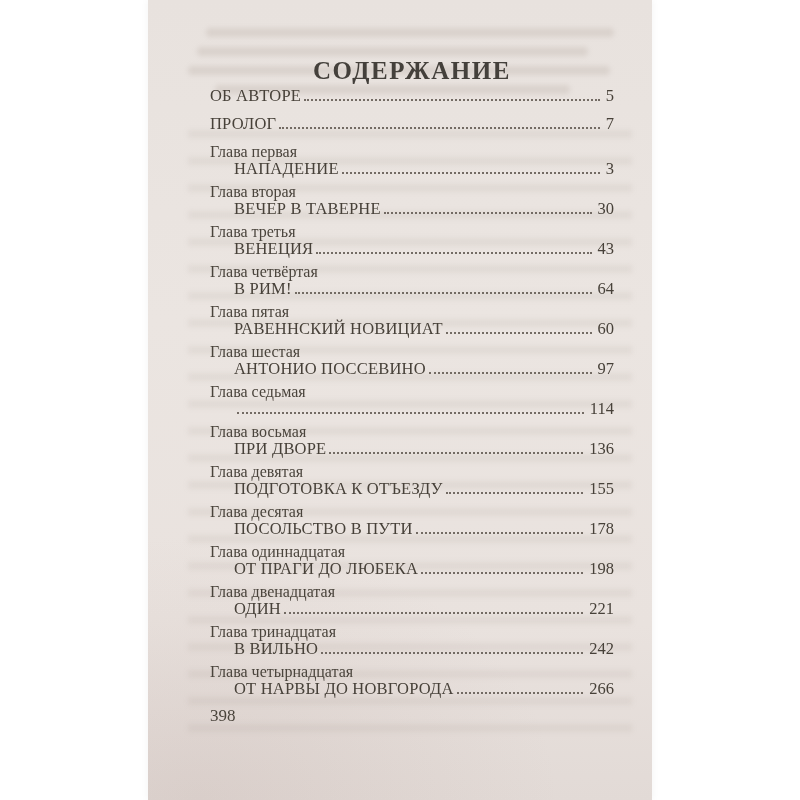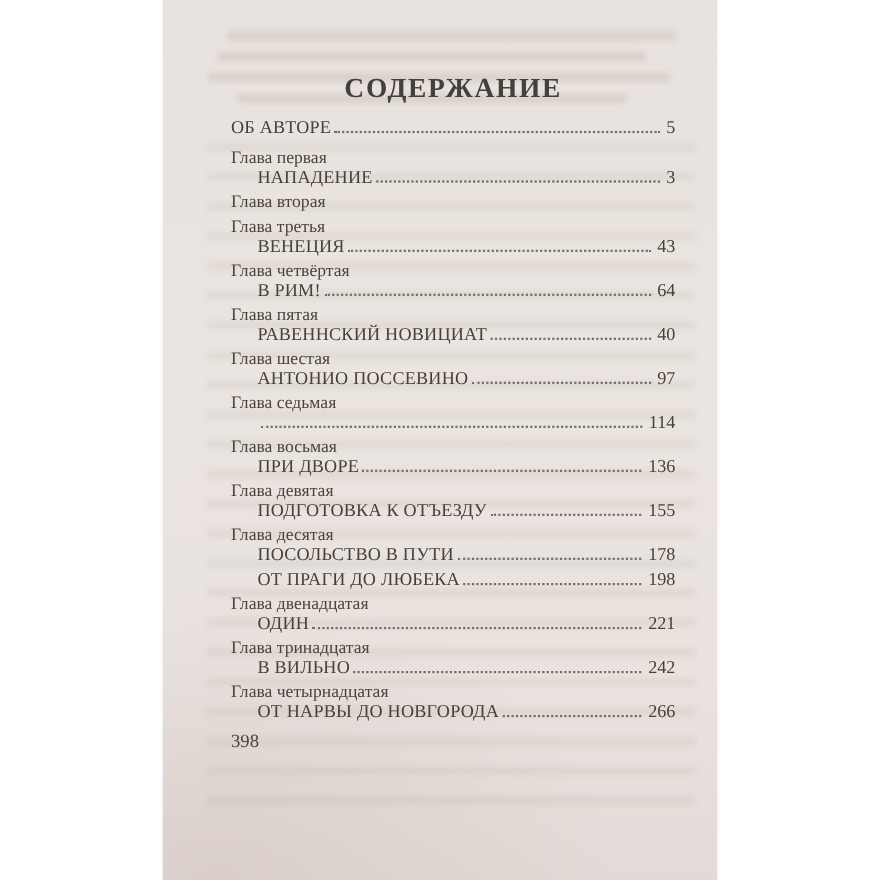--- a/index.html
+++ b/index.html
@@ -37,21 +37,21 @@
   }
   .ghost-body {
     position: absolute; inset: 130px 20px 60px 40px;
     background: repeating-linear-gradient(180deg,
       rgba(150,135,125,0.10) 0 8px, rgba(150,135,125,0) 8px 27px);
     filter: blur(2.5px);
     pointer-events: none;
   }
   .title {
     position: relative;
-    margin: 12px; padding-top: 55px;
+    margin: 2px; padding-top: 55px;
     text-align: center;
     font-size: 25px; font-weight: bold;
     letter-spacing: 1.5px;
     color: #44403b;
   }
   .toc { position: relative; margin-top: 0; color: #474139; }
   .entry { margin-bottom: 6px; }
   .entry.single { margin-bottom: 11px; }
   .label {
     font-size: 16px; line-height: 17px; color: #4a443c;
@@ -94,32 +94,45 @@
     <div class="toc" id="toc">
   <div class="entry single">
 
     <div class="row">
       <span class="etitle">ОБ АВТОРЕ</span>
       <span class="leader"></span>
       <span class="pnum">5</span>
     </div>
   </div>
 
+  <div class="entry single">
+
+    <div class="row">
+      <span class="etitle">ПРОЛОГ</span>
+      <span class="leader"></span>
+      <span class="pnum">7</span>
+    </div>
+  </div>
 
   <div class="entry">
     <div class="label">Глава первая</div>
     <div class="row">
       <span class="etitle">НАПАДЕНИЕ</span>
       <span class="leader"></span>
       <span class="pnum">3</span>
     </div>
   </div>
 
   <div class="entry">
     <div class="label">Глава вторая</div>
+    <div class="row">
+      <span class="etitle">ВЕЧЕР В ТАВЕРНЕ</span>
+      <span class="leader"></span>
+      <span class="pnum">30</span>
+    </div>
   </div>
 
   <div class="entry">
     <div class="label">Глава третья</div>
     <div class="row">
       <span class="etitle">ВЕНЕЦИЯ</span>
       <span class="leader"></span>
       <span class="pnum">43</span>
     </div>
   </div>
@@ -131,21 +144,21 @@
       <span class="leader"></span>
       <span class="pnum">64</span>
     </div>
   </div>
 
   <div class="entry">
     <div class="label">Глава пятая</div>
     <div class="row">
       <span class="etitle">РАВЕННСКИЙ НОВИЦИАТ</span>
       <span class="leader"></span>
-      <span class="pnum">40</span>
+      <span class="pnum">60</span>
     </div>
   </div>
 
   <div class="entry">
     <div class="label">Глава шестая</div>
     <div class="row">
       <span class="etitle">АНТОНИО ПОССЕВИНО</span>
       <span class="leader"></span>
       <span class="pnum">97</span>
     </div>
@@ -180,20 +193,21 @@
   <div class="entry">
     <div class="label">Глава десятая</div>
     <div class="row">
       <span class="etitle">ПОСОЛЬСТВО В ПУТИ</span>
       <span class="leader"></span>
       <span class="pnum">178</span>
     </div>
   </div>
 
   <div class="entry">
+    <div class="label">Глава одиннадцатая</div>
     <div class="row">
       <span class="etitle">ОТ ПРАГИ ДО ЛЮБЕКА</span>
       <span class="leader"></span>
       <span class="pnum">198</span>
     </div>
   </div>
 
   <div class="entry">
     <div class="label">Глава двенадцатая</div>
     <div class="row">

